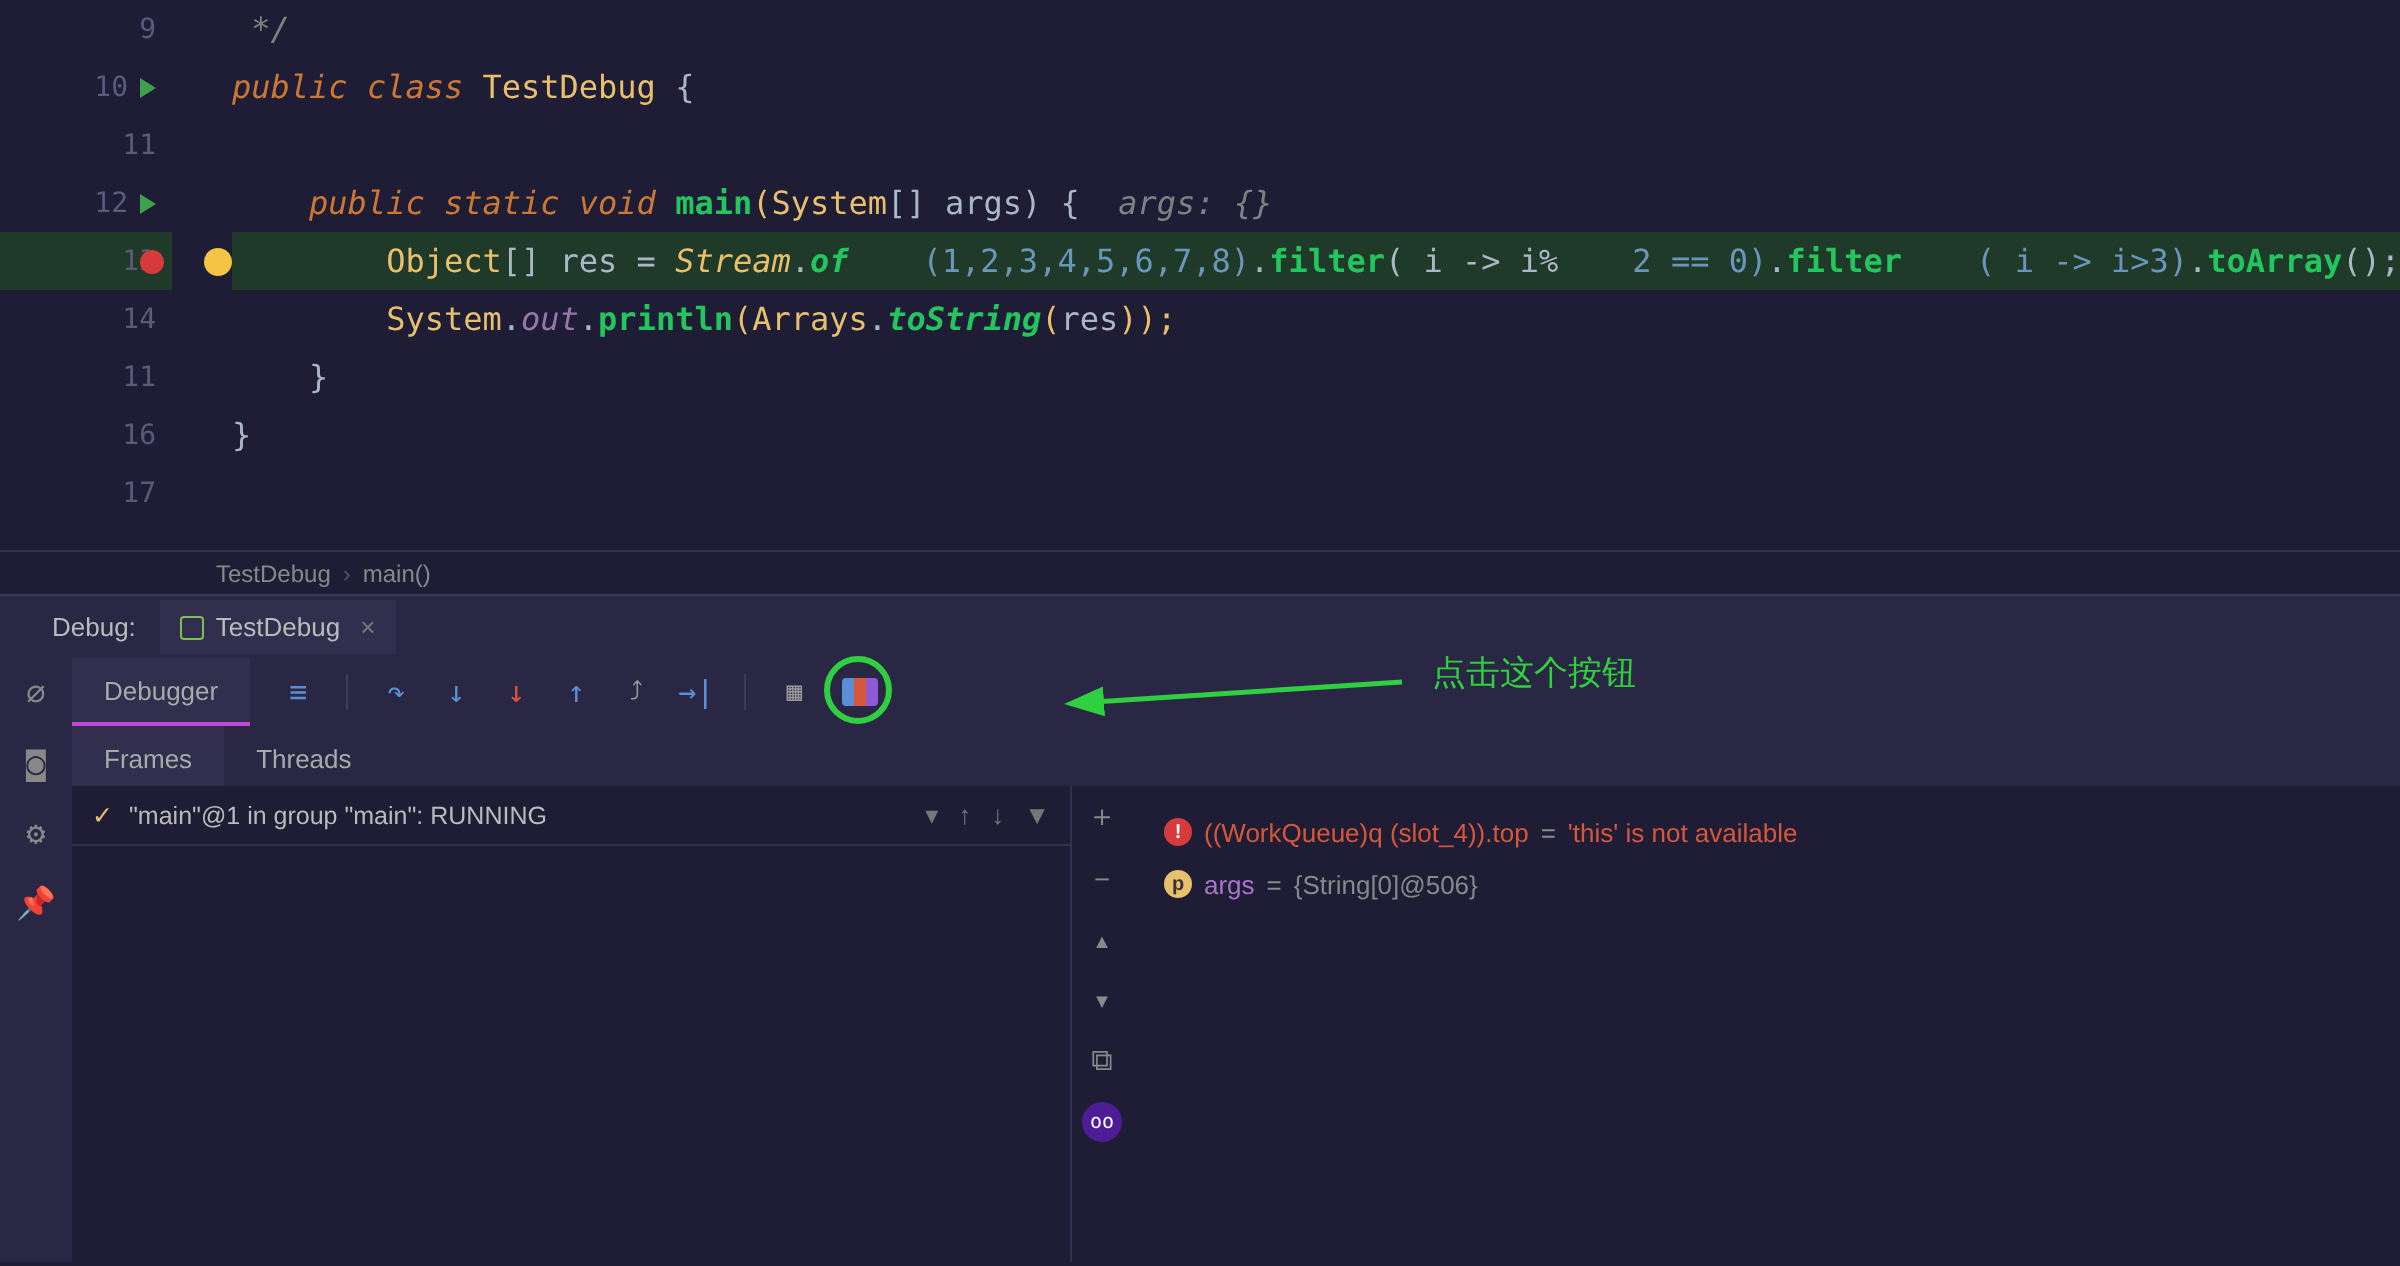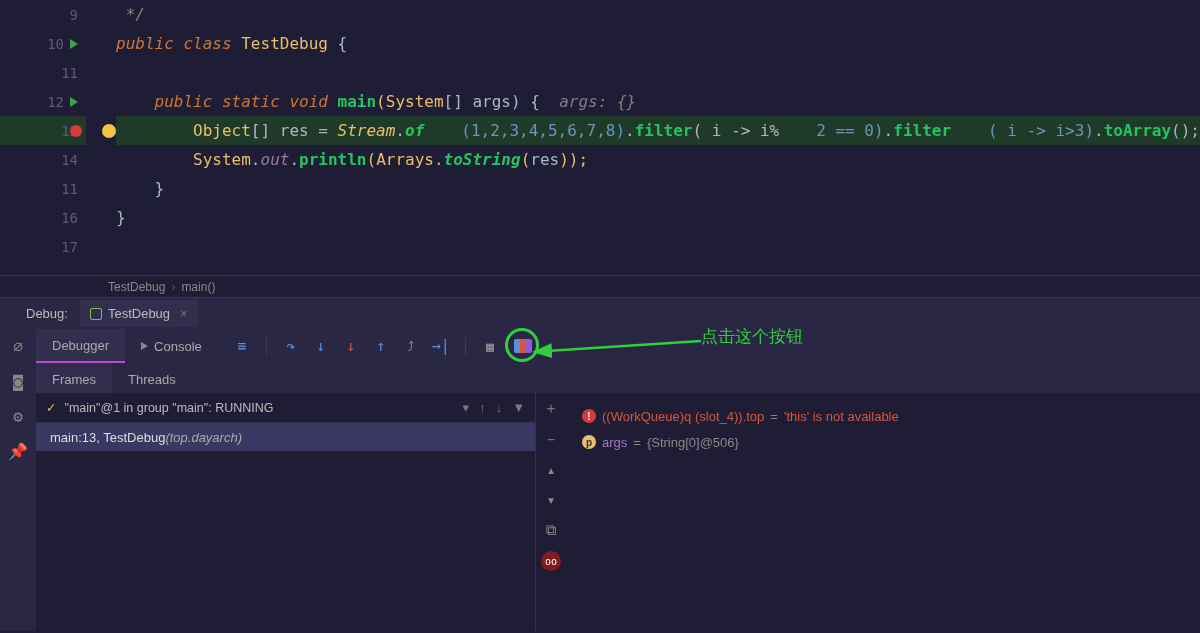--- a/index.html
+++ b/index.html
@@ -209,21 +209,21 @@
     z-index: 5;
   }
   .arrow-annot {
     position:absolute;
     left: 505px; top: 8px;
     z-index: 4;
   }
   .arrow-annot svg { overflow: visible; }
   .annot-label {
     position:absolute;
-    left: 665px; top: -4px;
+    left: 680px; top: -4px;
     color:#2fcf3f;
     font-family: sans-serif;
     font-size: 17px;
     z-index:5;
   }
 
   
   .frames-bar {
     height: 30px;
     display: flex;
@@ -276,21 +276,21 @@
   .mid-rail {
     width: 30px;
     display:flex;
     flex-direction:column;
     align-items:center;
     padding-top:6px;
     gap:12px;
     color:#888;
     font-size:15px;
   }
-  .pink-circle { width:20px;height:20px;border-radius:50%;background:#7f1d1d;display:flex;align-items:center;justify-content:center;color:#fff;font-size:10px;}
+  .pink-circle { width:20px;height:20px;border-radius:50%;background:#4c1d95;display:flex;align-items:center;justify-content:center;color:#fff;font-size:10px;}
 
   .vars-pane {
     flex:1;
     padding:10px 16px;
     font-family:sans-serif;
     font-size:13px;
   }
   .var-row { display:flex;align-items:center;gap:6px;height:26px;color:#bbb;}
   .err-ic { width:14px;height:14px;border-radius:50%;background:#d63a3a;color:#fff;display:flex;align-items:center;justify-content:center;font-size:10px;font-weight:bold;}
   .p-ic { width:14px;height:14px;border-radius:50%;background:#e8bf6a;color:#333;display:flex;align-items:center;justify-content:center;font-size:10px;font-weight:bold;}
@@ -402,24 +402,20 @@
         <div class="ic-stop2"></div>
       </div>
     <div class="rail-ic ic-gray">⊘</div>
   </div>
 
   <div class="debug-main">
 
     <div class="dbg-tabs">
       <div class="dbg-tab active">
           <span>Debugger</span>
-        </div>
-      <div class="dbg-tab">
-          <span class="playsmall"></span>
-          <span>Console</span>
         </div>
       <div class="tool-icons">
         <span class="ticon">≡</span>
         <span class="sep-v"></span>
         <span class="ticon">↷</span>
         <span class="ticon">↓</span>
         <span class="ticon red">↓</span>
         <span class="ticon">↑</span>
         <span class="ticon gray">⤴</span>
         <span class="ticon">→|</span>
@@ -461,24 +457,20 @@
             <span class="check">✓</span>
             <span>"main"@1 in group "main": RUNNING</span>
           </div>
           <div class="right">
             <span>▾</span>
             <span>↑</span>
             <span>↓</span>
             <span>▼</span>
           </div>
         </div>
-        <div class="frame-row">
-          <span>main:13, TestDebug </span>
-          <span class="it2">(top.dayarch)</span>
-        </div>
       </div>
 
       <div class="mid-rail">
         <span>＋</span>
         <span>－</span>
         <span>▴</span>
         <span>▾</span>
         <span>⧉</span>
         <div class="pink-circle">oo</div>
       </div>

